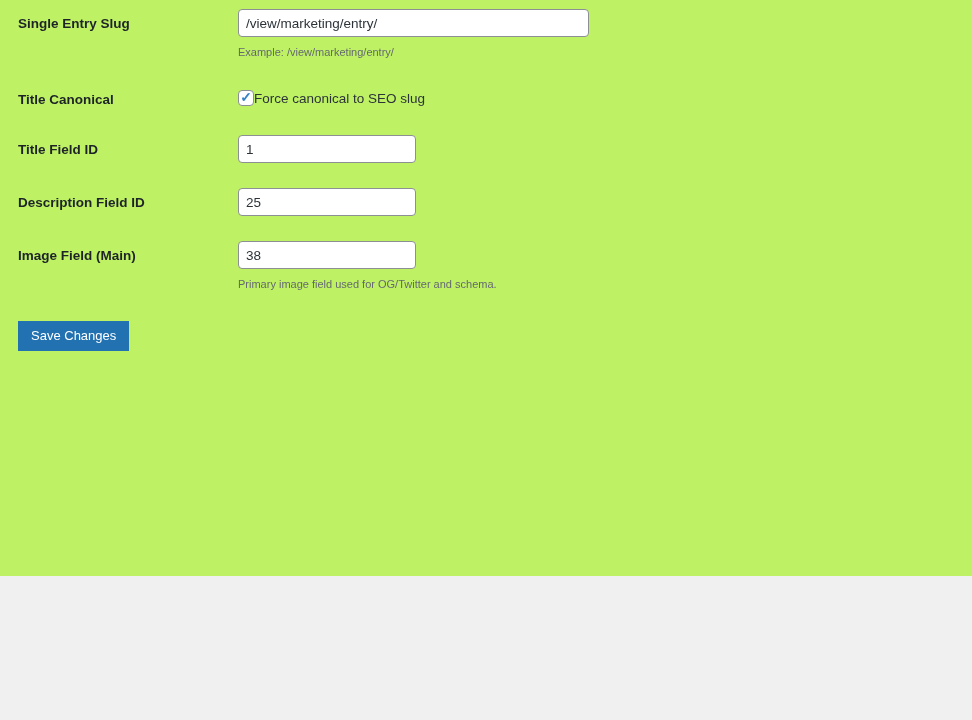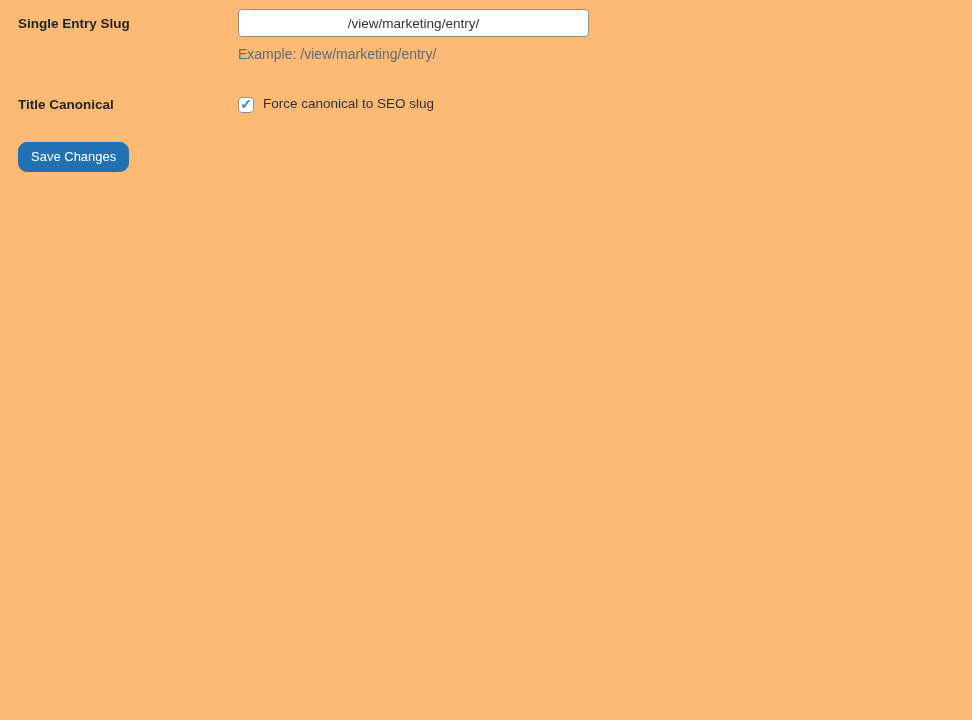--- a/index.html
+++ b/index.html
@@ -5,22 +5,22 @@
   html, body {
     margin: 0;
     padding: 0;
     background: #f0f0f1;
     font-family: "Liberation Sans", sans-serif;
     font-size: 14px;
     color: #2c3338;
   }
   .page {
     width: 972px;
-    height: 720px;
-    background: #fdba74;
+    height: 576px;
+    background: #bef264;
     box-sizing: border-box;
     padding: 0 14px 0 18px;
     overflow: hidden;
   }
   .form-table {
     display: table;
     border-collapse: collapse;
     width: 100%;
   }
   .row { display: table-row; }
@@ -46,31 +46,30 @@
     font-family: "Liberation Sans", sans-serif;
     font-size: 13.5px;
     color: #2c3338;
     background: #fff;
     border: 1px solid #8c8f94;
     border-radius: 4px;
     box-shadow: 0 0 0 transparent;
     outline: none;
   }
   .input-regular { width: 178px; }
-  .input-wide { width: 351px; text-align: center; }
+  .input-wide { width: 351px; }
   p.description {
     margin: 8px 0 0 0;
-    font-size: 14px;
+    font-size: 11px;
     color: #646970;
     line-height: 1.4;
   }
   .cb-row-label {
     display: inline-flex;
-    align-items: flex-end;
-    gap: 9px;
+    align-items: flex-start;
     cursor: pointer;
     line-height: 1.4;
     color: #2c3338;
     font-size: 13.5px;
     margin-top: 5px;
   }
   input[type="checkbox"] {
     -webkit-appearance: none;
     appearance: none;
     width: 16px;
@@ -95,21 +94,21 @@
   .submit-row {
     padding: 12px 0 0 0;
   }
   .button-primary {
     display: inline-block;
     box-sizing: border-box;
     height: 30px;
     padding: 0 12px;
     background: #2271b1;
     border: 1px solid #2271b1;
-    border-radius: 9px;
+    border-radius: 0;
     color: #fff;
     font-family: "Liberation Sans", sans-serif;
     font-size: 13px;
     line-height: 28px;
     cursor: pointer;
   }
 </style>
 </head>
 <body>
 
@@ -127,22 +126,41 @@
     <div class="row">
       <div class="th"><span>Title Canonical</span></div>
       <div class="td">
         <label class="cb-row-label">
           <input type="checkbox" checked="" style="">
           <span>Force canonical to SEO slug</span>
         </label>
       </div>
     </div>
 
+    <div class="row">
+      <div class="th"><span>Title Field ID</span></div>
+      <div class="td">
+        <input type="text" class="input-regular" value="1" style="">
+      </div>
+    </div>
 
+    <div class="row">
+      <div class="th"><span>Description Field ID</span></div>
+      <div class="td">
+        <input type="text" class="input-regular" value="25" style="">
+      </div>
+    </div>
 
+    <div class="row">
+      <div class="th"><span>Image Field (Main)</span></div>
+      <div class="td">
+        <input type="text" class="input-regular" value="38" style="">
+        <p class="description">Primary image field used for OG/Twitter and schema.</p>
+      </div>
+    </div>
 
 
 
 
 
   </div>
 
   <div class="submit-row">
     <button type="button" class="button-primary">Save Changes</button>
   </div>

